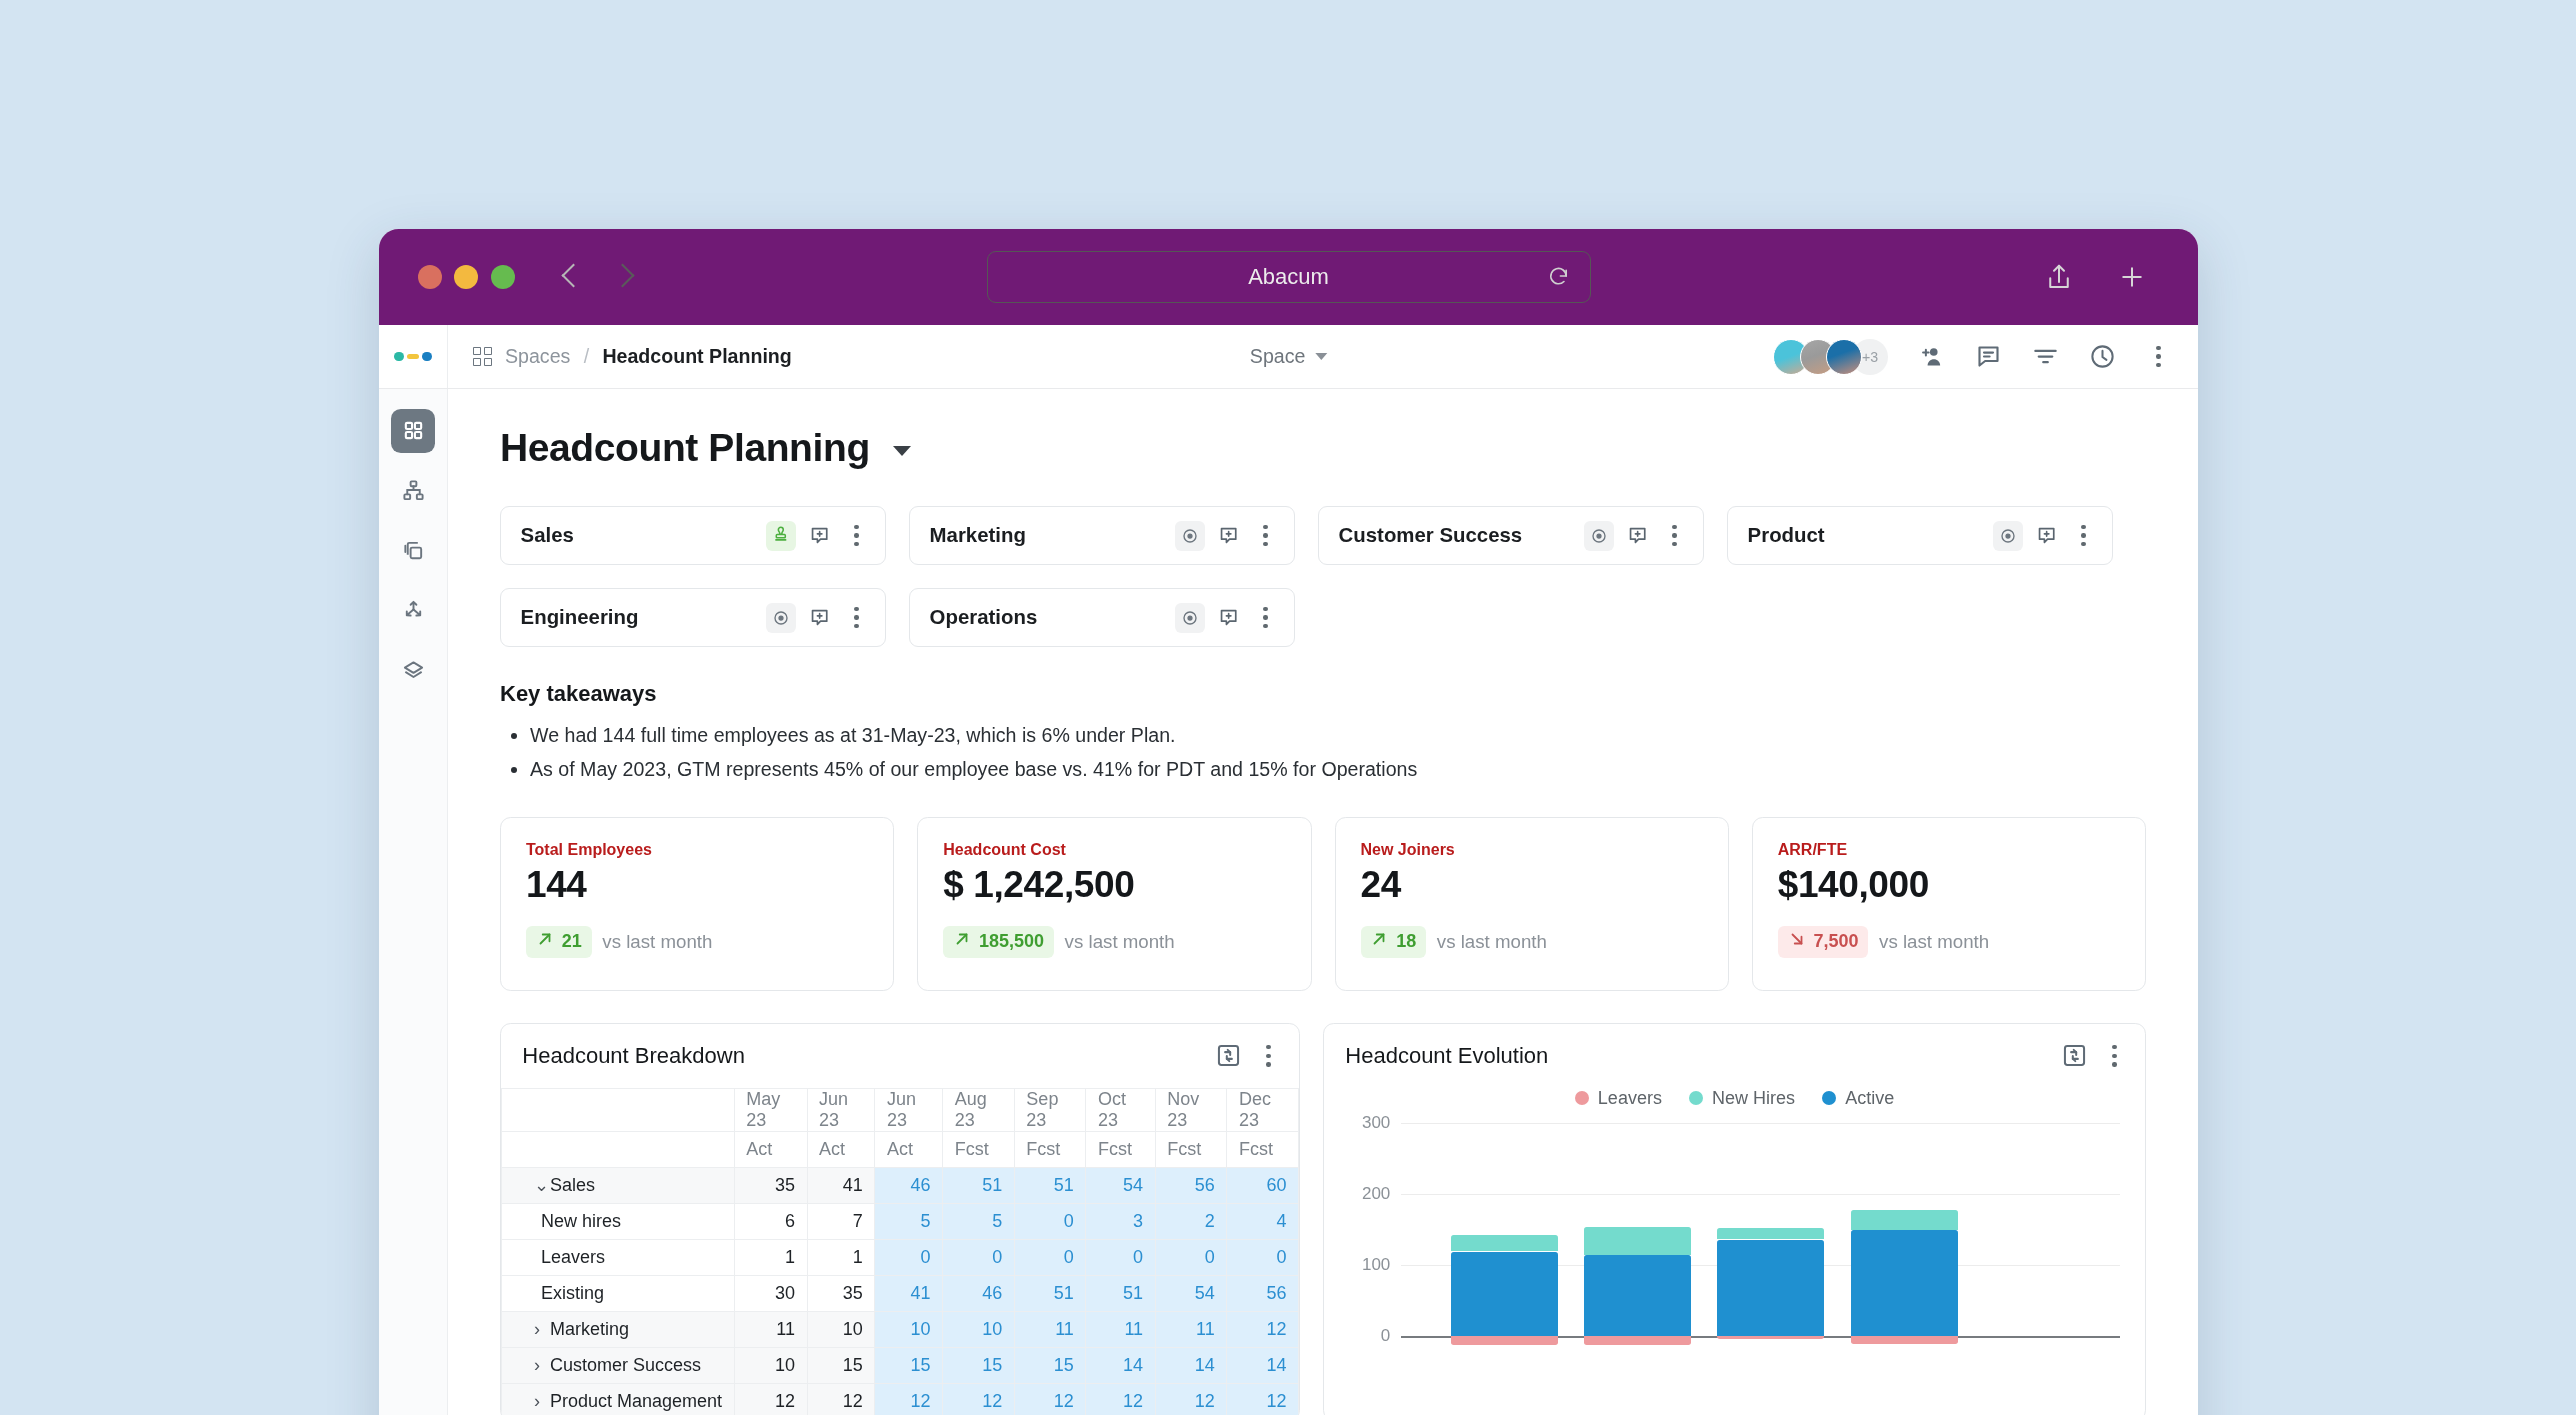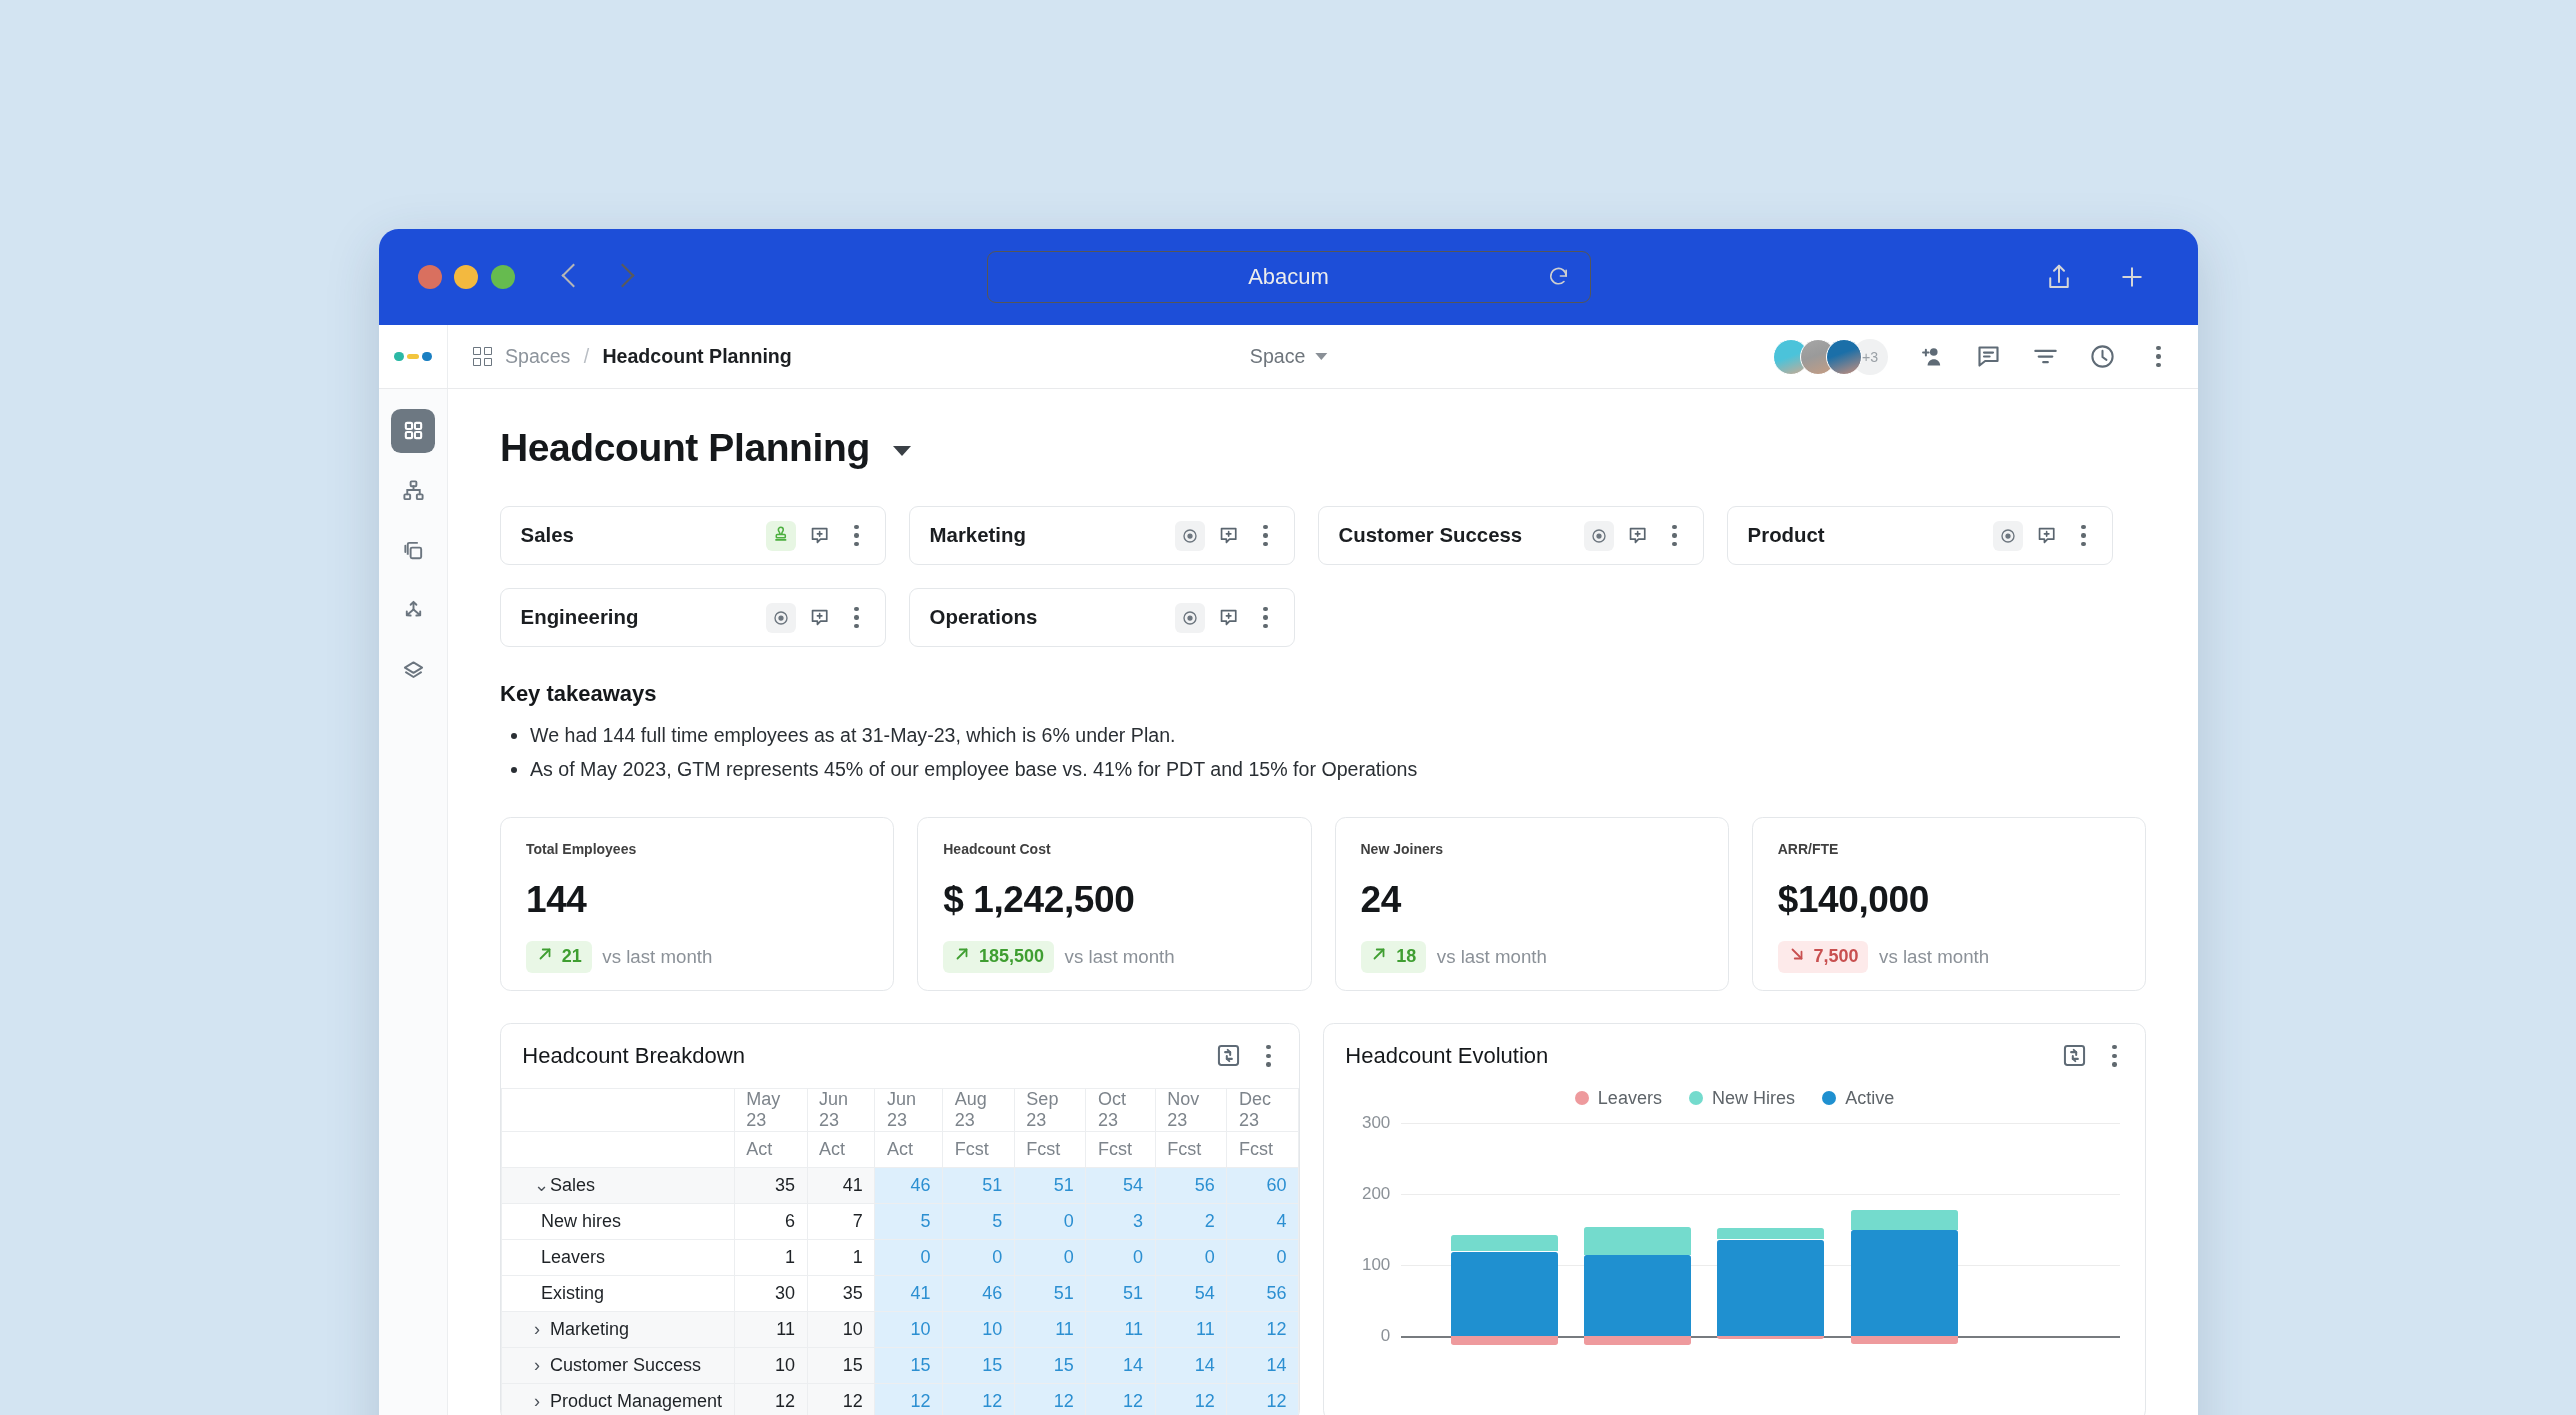--- a/index.html
+++ b/index.html
@@ -17,21 +17,21 @@
     width: 1819px; height: 1244px;
     background: #ffffff;
     border-radius: 19.6px 19.6px 0 0;
     box-shadow: 0 16px 53px rgba(40,60,90,0.18);
     overflow: hidden;
   }
 
   
   #titlebar {
     height: 96px;
-    background: #1d4ed8;
+    background: #701a75;
     display: flex;
     align-items: center;
     padding: 0 30px;
     position: relative;
   }
   .traffic { display: flex; gap: 12.4px; align-items: center; margin-left: 9px; }
   .dot { width: 24px; height: 24px; border-radius: 50%; }
   .dot.red    { background: #d9705f; }
   .dot.yellow { background: #f3b93f; }
   .dot.green  { background: #66bb4f; }
@@ -142,21 +142,21 @@
   #takeaways-list { list-style: disc; padding-left: 30px; margin-bottom: 30px; }
   #takeaways-list li { font-size:19.6px; color:#2a2f34; line-height:1.72; }
 
   
   #kpi-row { display:flex; gap: 23px; margin-bottom: 32px; }
   .kpi-card {
     flex:1; height: 174px;
     border:0.9px solid #e4e7ea; border-radius:10.7px;
     padding: 23px 25px; background:#fff;
   }
-  .kpi-label { font-size:14px; font-weight:700; color:#404040; margin-bottom: 22px; }
+  .kpi-label { font-size:16px; font-weight:700; color:#b91c1c; margin-bottom: 5px; }
   .kpi-value { font-size:37px; font-weight:700; color:#14171a; letter-spacing:-0.4px; margin-bottom:20px; }
   .kpi-foot { display:flex; align-items:center; gap:10.7px; }
   .kpi-pill { display:flex; align-items:center; gap:8px; padding: 4.4px 9.8px; border-radius:6.2px; font-size:18px; font-weight:600; }
   .kpi-pill.up   { background:#e9f7e6; color:#3f9e31; }
   .kpi-pill.down { background:#fdeaea; color:#c85050; }
   .kpi-vs { font-size:18.7px; color:#8b9198; }
 
   
   #panels { display:flex; gap: 23px; }
   .panel { border:0.9px solid #e4e7ea; border-radius:10.7px; background:#fff; overflow:hidden; }

